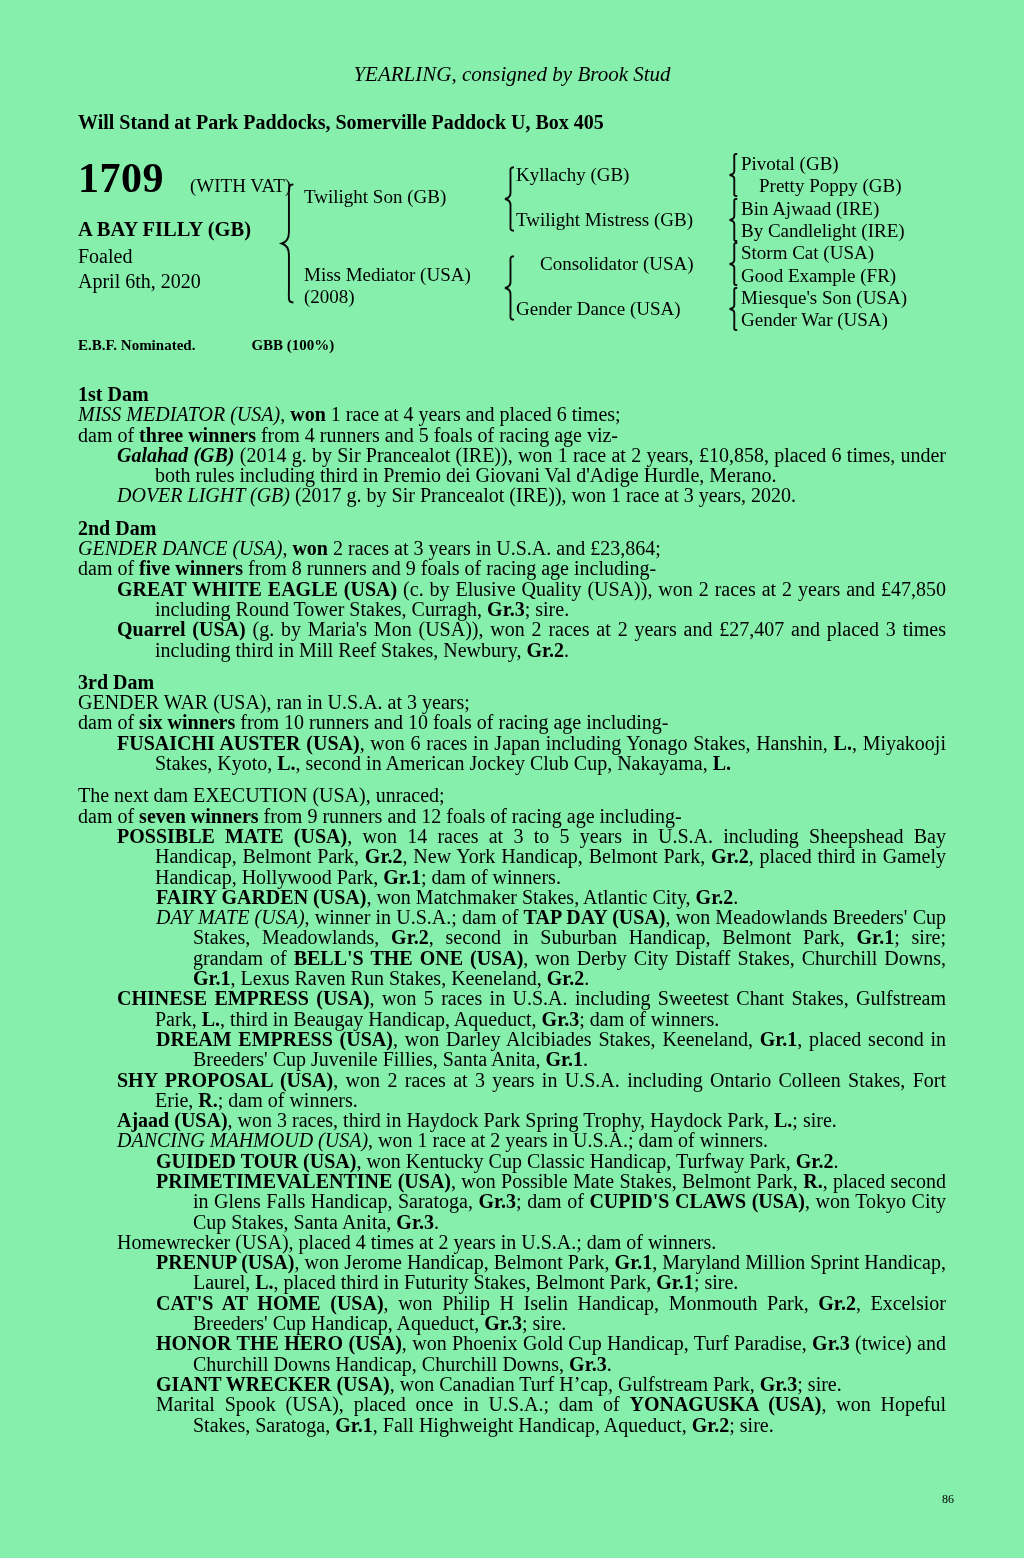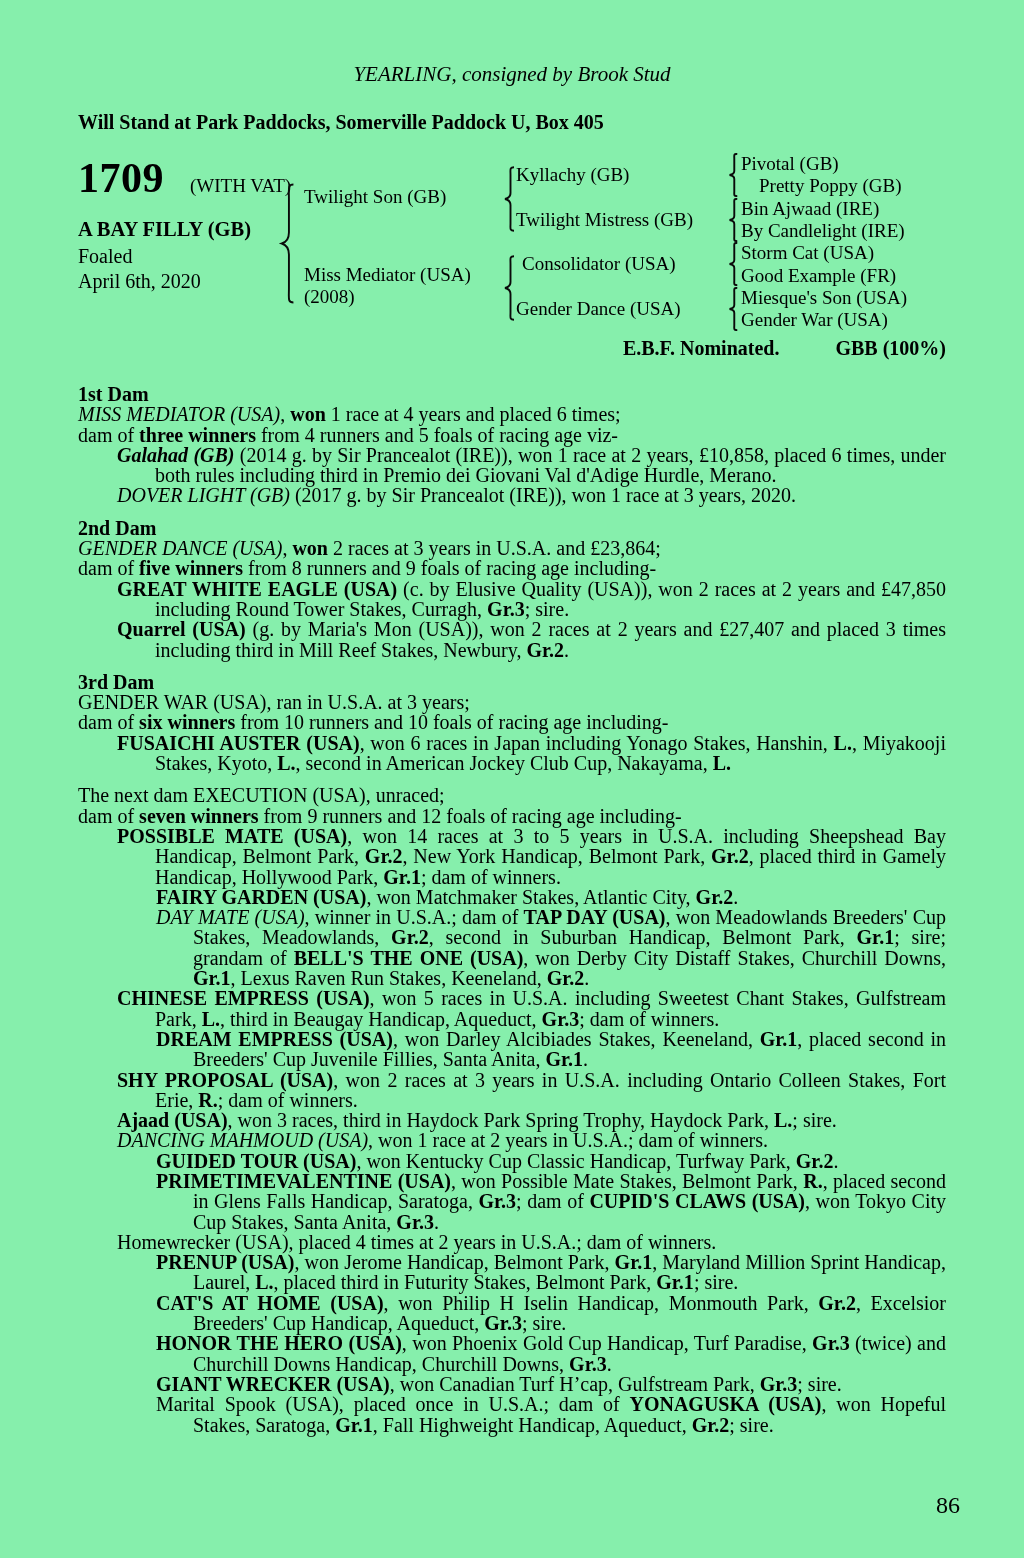--- a/index.html
+++ b/index.html
@@ -22,38 +22,38 @@
   .lot-number { font-size:42px; font-weight:bold; letter-spacing:0.5px; }
   .lot-vat { font-size:19px; margin-left:22px; }
   .subject-name { position:absolute; top:66px; left:0; font-weight:bold; font-size:20.5px; }
   .foaled-label { position:absolute; top:93px; left:0; font-size:20px; }
   .foaled-date  { position:absolute; top:118px; left:0; font-size:20px; }
   .ped-cell { position:absolute; font-size:19px; line-height:22px; white-space:nowrap; }
   .brace { position:absolute; }
   .brace path { stroke:#0a0a0a; stroke-width:1.9; fill:none; }
   .ebf-line {
     position:absolute; top:337px; left:78px; width:868px;
-    display:flex; justify-content:flex-end; gap:56px;
-    font-weight:bold; font-size:20px;
+    display:flex; justify-content:flex-start; gap:56px;
+    font-weight:bold; font-size:15px;
   }
   #sections {
     position:absolute; top:372px; left:78px; width:868px;
     font-size:20px; line-height:20.3px; text-align:justify;
   }
   .dam-section { margin-top:12px; }
   .dam-section:first-child { margin-top:12px; }
   .dam-heading { font-weight:bold; }
   .p0 { padding-left:0; text-indent:0; }
   .p1 { padding-left:77px; text-indent:-38px; }
   .p2 { padding-left:115px; text-indent:-37px; }
   .r { font-weight:normal; font-style:normal; }
   .b { font-weight:bold; }
   .i { font-style:italic; }
   .bi { font-weight:bold; font-style:italic; }
-  .page-number { position:absolute; top:1492px; left:918px; width:60px; text-align:center; font-size:24px; }
+  .page-number { position:absolute; top:1492px; left:918px; width:60px; text-align:center; font-size:12px; }
 </style>
 </head>
 <body>
 
 <div class="page">
 
   <div class="consign-title">YEARLING, consigned by Brook Stud</div>
   <div class="stand-line">Will Stand at Park Paddocks, Somerville Paddock U, Box 405</div>
 
   <div class="pedigree">
@@ -75,21 +75,21 @@
     </div>
 
     <svg class="brace" style="left:424px;top:14px;width:14px;height:66px" viewBox="0 0 14 100" preserveAspectRatio="none">
       <path vector-effect="non-scaling-stroke" d="M12 2 C7.5 2 8.5 5 8.5 13 L8.5 41 C8.5 46.5 6.5 48.8 3 50 C6.5 51.2 8.5 53.5 8.5 59 L8.5 87 C8.5 95 7.5 98 12 98"></path>
     </svg>
     <svg class="brace" style="left:424px;top:103px;width:14px;height:66px" viewBox="0 0 14 100" preserveAspectRatio="none">
       <path vector-effect="non-scaling-stroke" d="M12 2 C7.5 2 8.5 5 8.5 13 L8.5 41 C8.5 46.5 6.5 48.8 3 50 C6.5 51.2 8.5 53.5 8.5 59 L8.5 87 C8.5 95 7.5 98 12 98"></path>
     </svg>
     <div class="ped-cell" style="left:438px;top:12px">Kyllachy (GB)</div>
     <div class="ped-cell" style="left:438px;top:57px">Twilight Mistress (GB)</div>
-    <div class="ped-cell" style="left:444px;top:101px">Consolidator (USA)</div>
+    <div class="ped-cell" style="left:462px;top:101px">Consolidator (USA)</div>
     <div class="ped-cell" style="left:438px;top:146px">Gender Dance (USA)</div>
 
     <svg class="brace" style="left:649px;top:1px;width:12px;height:44px" viewBox="0 0 14 100" preserveAspectRatio="none">
       <path vector-effect="non-scaling-stroke" d="M12 2 C7.5 2 8.5 5 8.5 13 L8.5 41 C8.5 46.5 6.5 48.8 3 50 C6.5 51.2 8.5 53.5 8.5 59 L8.5 87 C8.5 95 7.5 98 12 98"></path>
     </svg>
     <svg class="brace" style="left:649px;top:46px;width:12px;height:44px" viewBox="0 0 14 100" preserveAspectRatio="none">
       <path vector-effect="non-scaling-stroke" d="M12 2 C7.5 2 8.5 5 8.5 13 L8.5 41 C8.5 46.5 6.5 48.8 3 50 C6.5 51.2 8.5 53.5 8.5 59 L8.5 87 C8.5 95 7.5 98 12 98"></path>
     </svg>
     <svg class="brace" style="left:649px;top:90px;width:12px;height:44px" viewBox="0 0 14 100" preserveAspectRatio="none">
       <path vector-effect="non-scaling-stroke" d="M12 2 C7.5 2 8.5 5 8.5 13 L8.5 41 C8.5 46.5 6.5 48.8 3 50 C6.5 51.2 8.5 53.5 8.5 59 L8.5 87 C8.5 95 7.5 98 12 98"></path>

